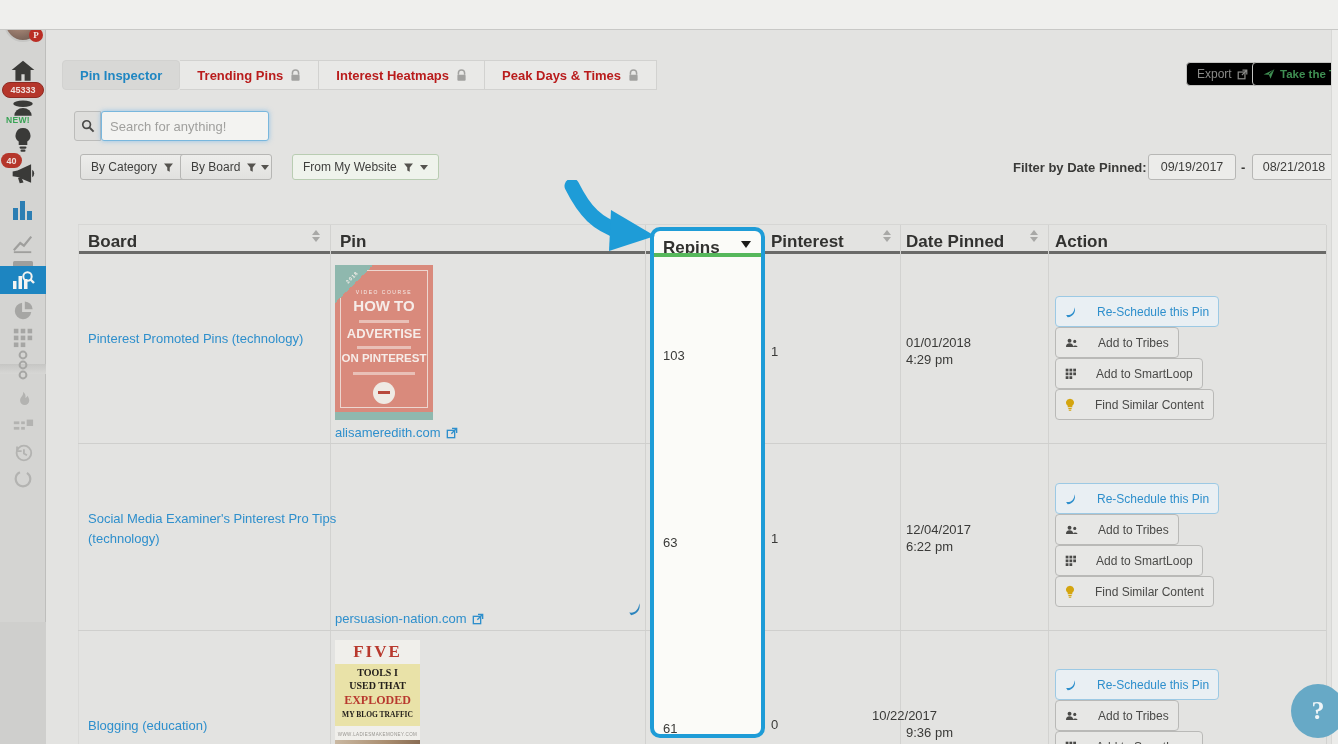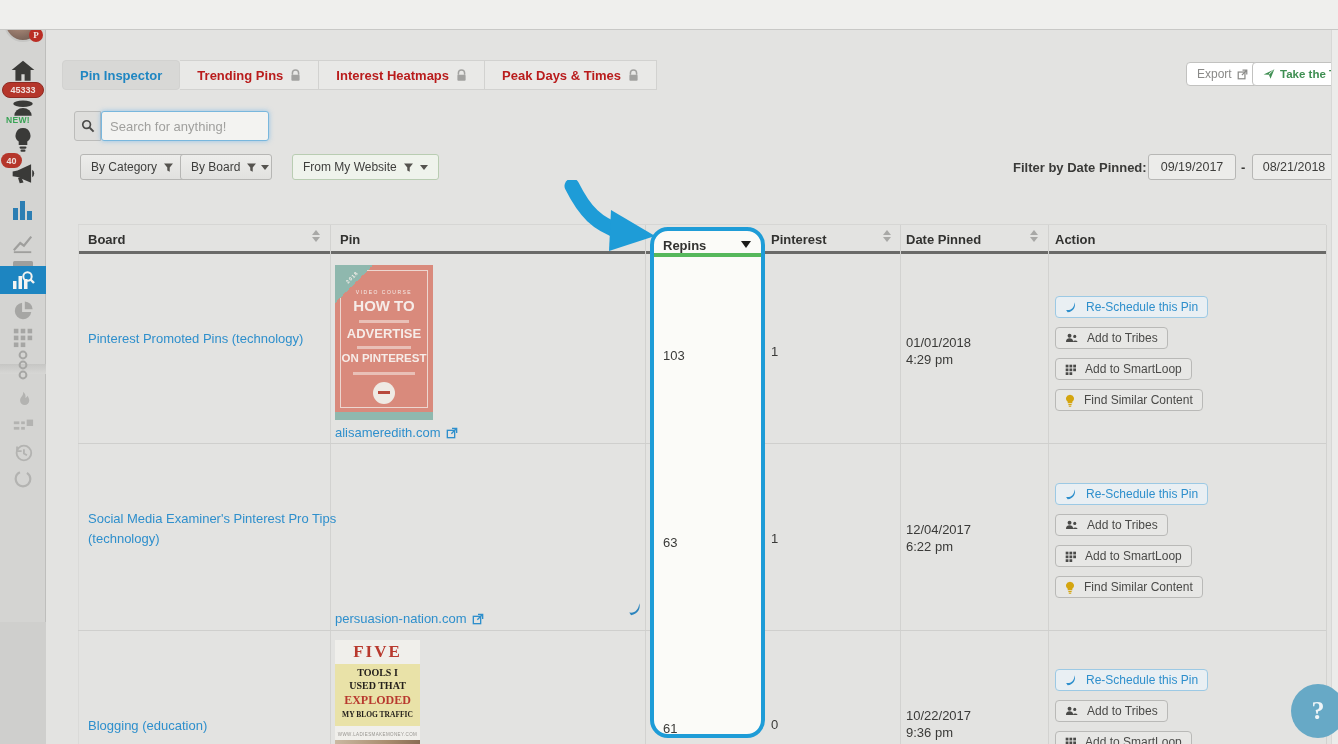--- a/index.html
+++ b/index.html
@@ -25,45 +25,45 @@
   .sicon{left:0;width:46px;display:flex;justify-content:center;cursor:pointer}
   .vbadge{left:2px;top:82px;width:42px;height:16px;border-radius:9px;background:#b5362b;border:1px solid #8e2a22;color:#efe0de;font-size:9px;font-weight:bold;display:flex;align-items:center;justify-content:center;z-index:2}
   .newlbl{left:0;top:115px;width:36px;text-align:center;color:#3aa356;font-size:8.5px;font-weight:bold;letter-spacing:.3px}
   .mbadge{left:1px;top:153px;width:21px;height:15px;border-radius:8px;background:#b5362b;color:#efe0de;font-size:9px;font-weight:bold;display:flex;align-items:center;justify-content:center;z-index:2}
   .sisel{left:0;top:266px;width:46px;height:28px;background:#1d85c1;display:flex;align-items:center;justify-content:center;cursor:pointer}
   
   .tabs{left:62px;top:60px;display:flex;height:30px}
   .tab{display:flex;align-items:center;gap:7px;padding:0 17px;background:#e9e9e7;border:1px solid #d2d2d0;border-left:none;font-size:13px;font-weight:bold;color:#b91c1c;cursor:pointer;white-space:nowrap}
   .tab:first-child{border-left:1px solid #d2d2d0;border-radius:4px 0 0 4px}
   .tab.active{background:#d8d8d6;color:#1f86c2;border-radius:4px}
-  .btn{display:inline-flex;align-items:center;gap:5px;height:24px;padding:0 10px;background:#ffffff;border:1px solid #c2c2c0;border-radius:4px;font-size:12px;color:#8a8a88;cursor:pointer;white-space:nowrap}
+  .btn{display:inline-flex;align-items:center;gap:5px;height:24px;padding:0 10px;background:#000000;border:1px solid #c2c2c0;border-radius:4px;font-size:12px;color:#8a8a88;cursor:pointer;white-space:nowrap}
   .btn.tour{color:#3f8f52;font-weight:bold;font-size:11.5px}
   
   .magbox{left:74px;top:111px;width:27px;height:30px;background:#dededc;border:1px solid #bcbcba;border-radius:3px 0 0 3px;display:flex;align-items:center;justify-content:center}
   .search{left:101px;top:111px;width:168px;height:30px;background:#f3f3f1;border:1px solid #79b7dd;border-radius:3px;box-shadow:0 0 5px rgba(82,168,236,.55);font-size:13px;color:#4a4a48;padding:0 8px;outline:none}
   .search::placeholder{color:#a0a09e}
   .showing{right:8px;top:119px;width:400px;text-align:right;font-size:13px;color:#8c8c8a;padding-right:8px}
   .fbtn{position:absolute;display:inline-flex;align-items:center;gap:6px;height:26px;padding:0 10px;background:linear-gradient(#ededeb,#e1e1df);border:1px solid #b6b6b4;border-radius:3px;font-size:12px;color:#3e3e3c;cursor:pointer;white-space:nowrap}
   .fbtn.site{background:#eff3ec;border-color:#b9cdb2}
   .datelbl{font-size:13px;font-weight:bold;color:#3a3a38}
   .dinput{position:absolute;height:26px;background:#ececea;border:1px solid #b7b7b5;border-radius:3px;font-size:12.5px;color:#3e3e3c;text-align:center;outline:none;font-family:"Liberation Sans",sans-serif}
   
-  .hdr{font-size:13px;font-weight:bold;color:#323230;white-space:nowrap}
+  .hdr{font-size:17px;font-weight:bold;color:#323230;white-space:nowrap}
   .cell{font-size:13px;color:#3a3a38;white-space:nowrap}
   .link{font-size:13px;line-height:1.5;color:#2e8fcc;cursor:pointer}
   .vline{width:1px;background:#d2d2d0}
   .hline{height:1px;background:#cfcfcd}
   .thick{left:78px;top:251px;width:1248px;height:3px;background:#6a6a68}
   .sort i{display:block;width:0;height:0;border-left:4px solid transparent;border-right:4px solid transparent}
   .sort .up{border-bottom:5px solid #a8a8a6;margin-bottom:2px}
   .sort .dn{border-top:5px solid #a8a8a6}
-  .hibox{left:650px;top:227px;width:115px;height:511px;background:#fbfbf8;border:4px solid #1e9cd7;border-radius:18px;z-index:5}
+  .hibox{left:650px;top:227px;width:115px;height:511px;background:#fbfbf8;border:4px solid #1e9cd7;border-radius:10px;z-index:5}
   .hibox .gline{position:absolute;left:0;right:0;top:22px;height:4px;background:#56b85c}
   .hibox .hcaret{position:absolute;right:10px;top:10px;width:0;height:0;border-left:5px solid transparent;border-right:5px solid transparent;border-top:7px solid #1c1c1a}
-  .abtn{position:absolute;display:inline-flex;align-items:center;gap:9px;height:22px;padding:0 9px;background:#e7e7e5;border:1px solid #b9b9b7;border-radius:4px;font-size:12px;color:#4a4a48;cursor:pointer;white-space:nowrap}
+  .abtn{position:absolute;display:inline-flex;align-items:center;gap:20px;height:31px;padding:0 9px;background:#e7e7e5;border:1px solid #b9b9b7;border-radius:4px;font-size:12px;color:#4a4a48;cursor:pointer;white-space:nowrap}
   .abtn.primary{color:#2e8fcc;border-color:#9cc9e4;background:#e9eff3}
   .caption{display:flex;align-items:center;gap:5px}
   
   .poster{position:absolute;overflow:hidden;cursor:pointer}
   .p1{background:#d98a7c}
   .p1 .inset{position:absolute;left:5px;top:5px;right:5px;bottom:12px;border:1px solid #edd6cf}
   .p1 .rib{position:absolute;left:0;top:0;width:38px;height:38px;background:linear-gradient(135deg,#8fb8ae 50%,transparent 50%)}
   .p1 .ribtxt{position:absolute;left:-1px;top:9px;width:36px;transform:rotate(-45deg);font-size:5px;font-weight:bold;color:#f4efe9;text-align:center;letter-spacing:1px}
   .p1 .t{position:absolute;left:0;width:100%;text-align:center;color:#f6ece8}
   .p1 .tiny{height:3px;background:rgba(246,236,232,.55);position:absolute}
@@ -524,21 +524,21 @@
     <div class="yt" style="top:40px;font-size:10px">USED THAT</div>
     <div class="yt" style="top:53px;font-size:12px;color:#b8392e">EXPLODED</div>
     <div class="yt" style="top:70px;font-size:7.5px">MY BLOG TRAFFIC</div>
     <div class="url">WWW.LADIESMAKEMONEY.COM</div>
     <div class="photo">
       
       
     </div>
   </div>
   <div class="a cell" style="left:771px;top:717px">0</div>
-  <div class="a cell" style="left:906px;top:708px">10/22/2017</div>
+  <div class="a cell" style="left:872px;top:708px">10/22/2017</div>
   <div class="a cell" style="left:906px;top:725px">9:36 pm</div>
   <div class="abtn primary" style="left:1055px;top:669px">
     <svg width="12" height="12" viewBox="0 0 16 16">
         <path fill="#2e8fcc" d="M1.5 12C8 13 12 9 13 1.5 14.5 7.5 11.5 14 3.5 15z"></path>
       </svg>
     <span>Re-Schedule this Pin</span>
   </div>
   <div class="abtn" style="left:1055px;top:700px">
     <svg width="13" height="12" viewBox="0 0 20 16">
         <g fill="#4a4a48">

